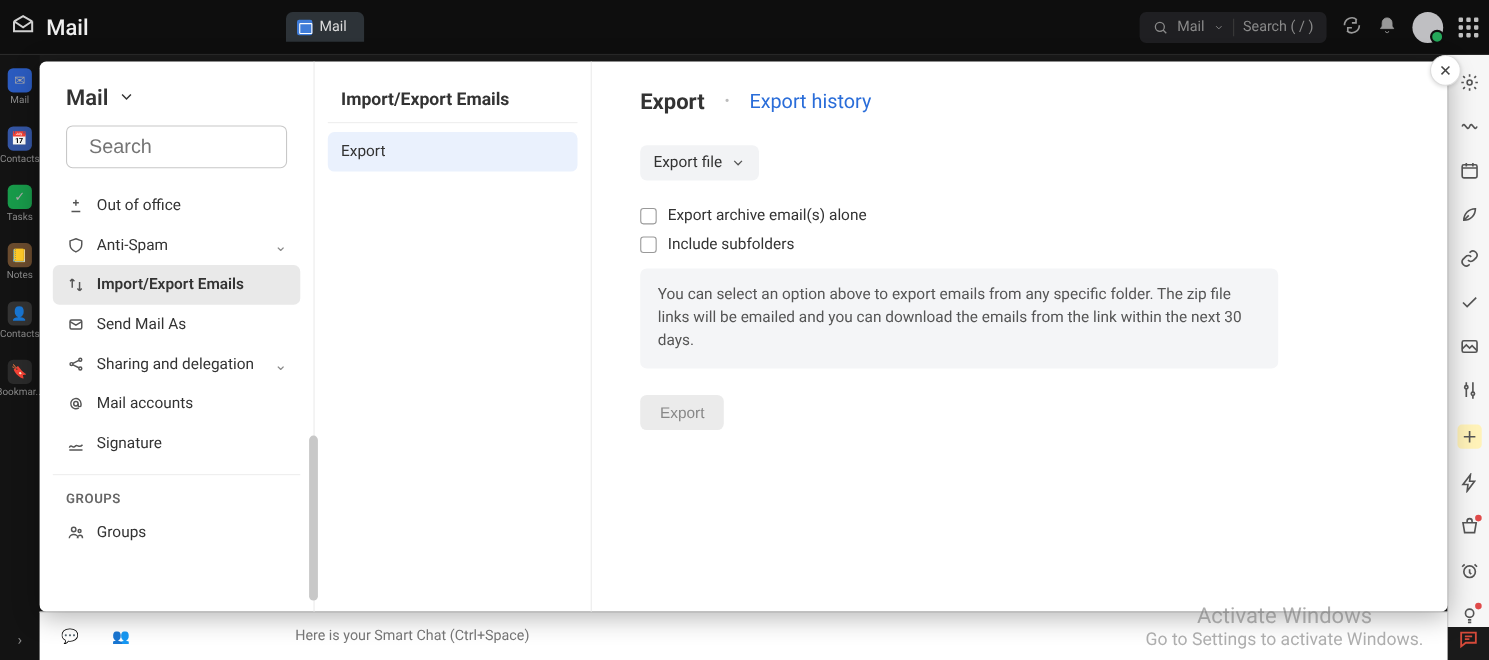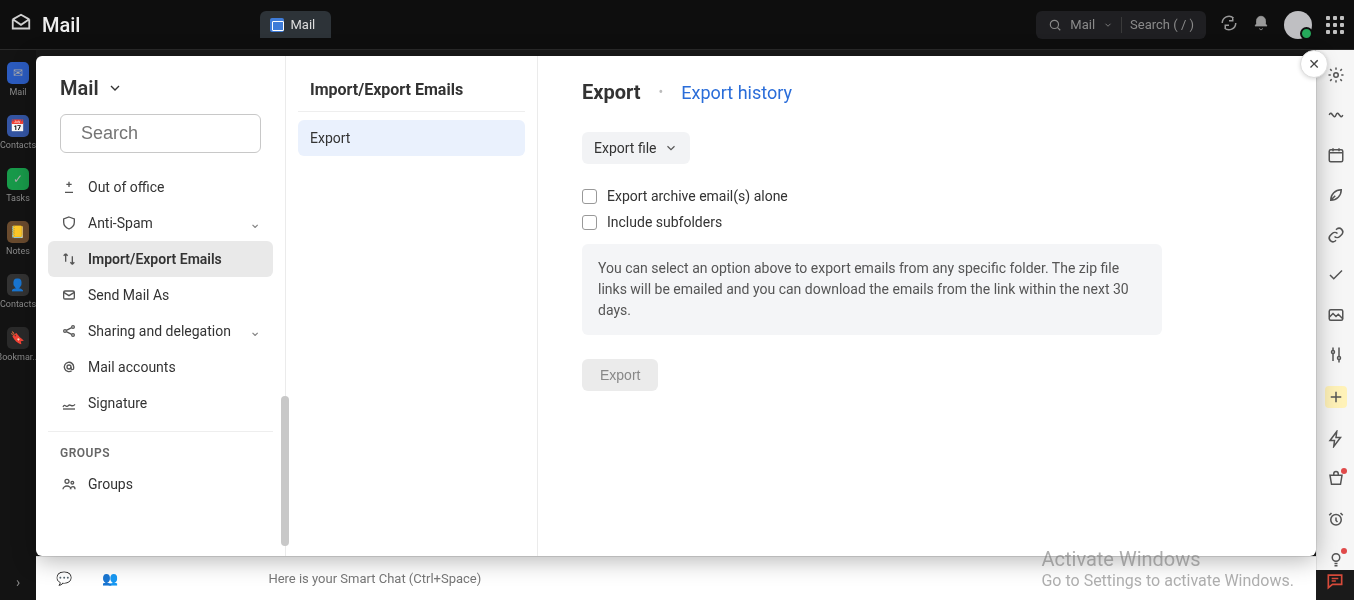--- a/index.html
+++ b/index.html
@@ -207,21 +207,21 @@
   display:flex; align-items:center; padding: 0 20px; gap: 30px;
   color:#777; font-size:13px;
 }
 .behind-footer .smart { margin-left: 120px; }
 .all-archived {
   position:absolute; left:36px; bottom:12px; width:200px;
   color:#dedede; background:#1a1a1a; padding: 8px 34px;
   font-size:14px;
 }
 .activate {
-  position:absolute; right:60px; bottom:10px; text-align:left; color:rgba(120,120,120,0.6);
+  position:absolute; right:60px; bottom:10px; text-align:center; color:rgba(120,120,120,0.6);
 }
 .activate .l1 { font-size:20px; }
 .activate .l2 { font-size:16px; }
 </style>
 </head>
 <body>
 
 <div class="topbar">
   <div class="topbar-left">
     <span class="logo-icon">

